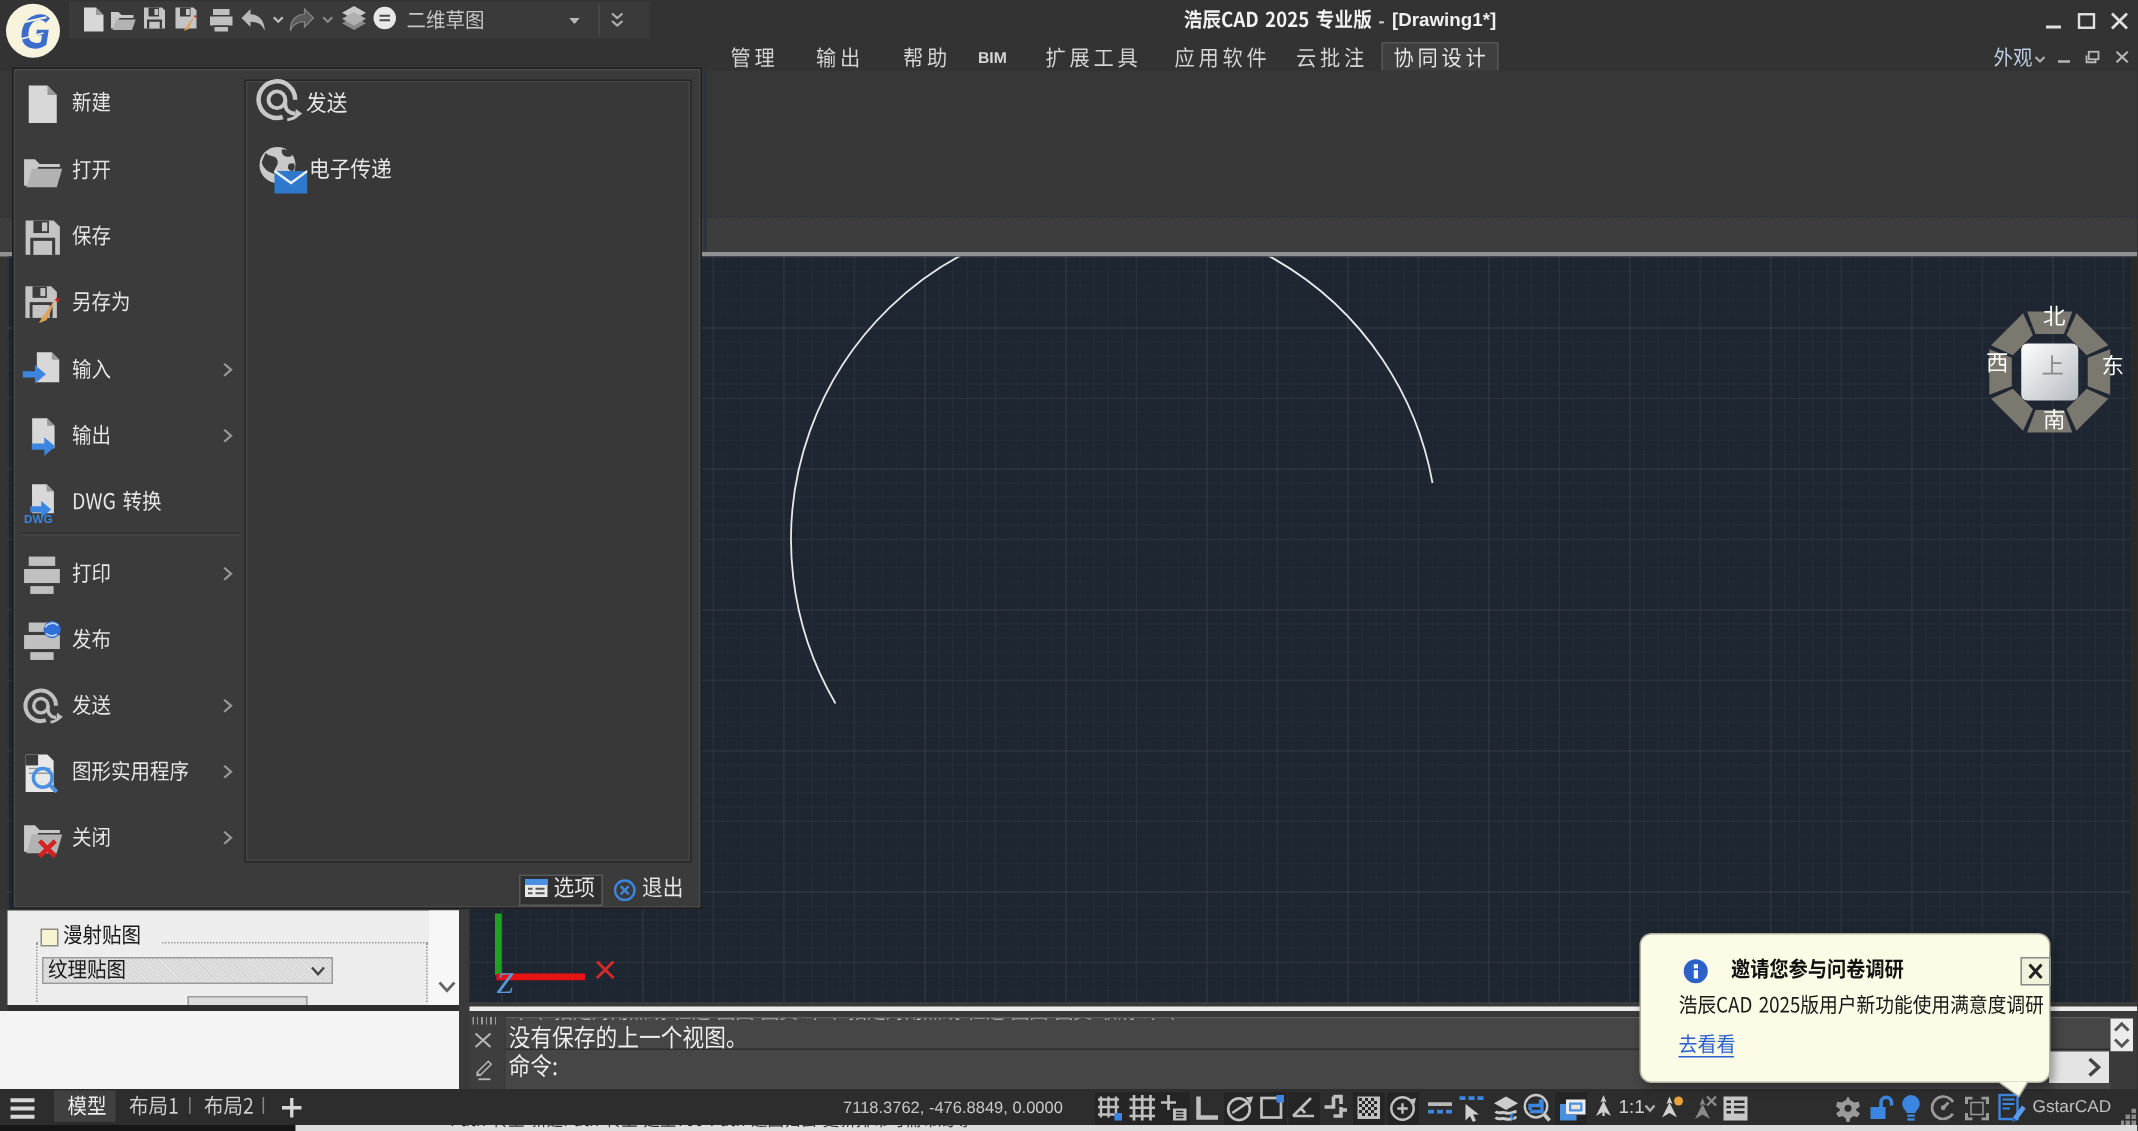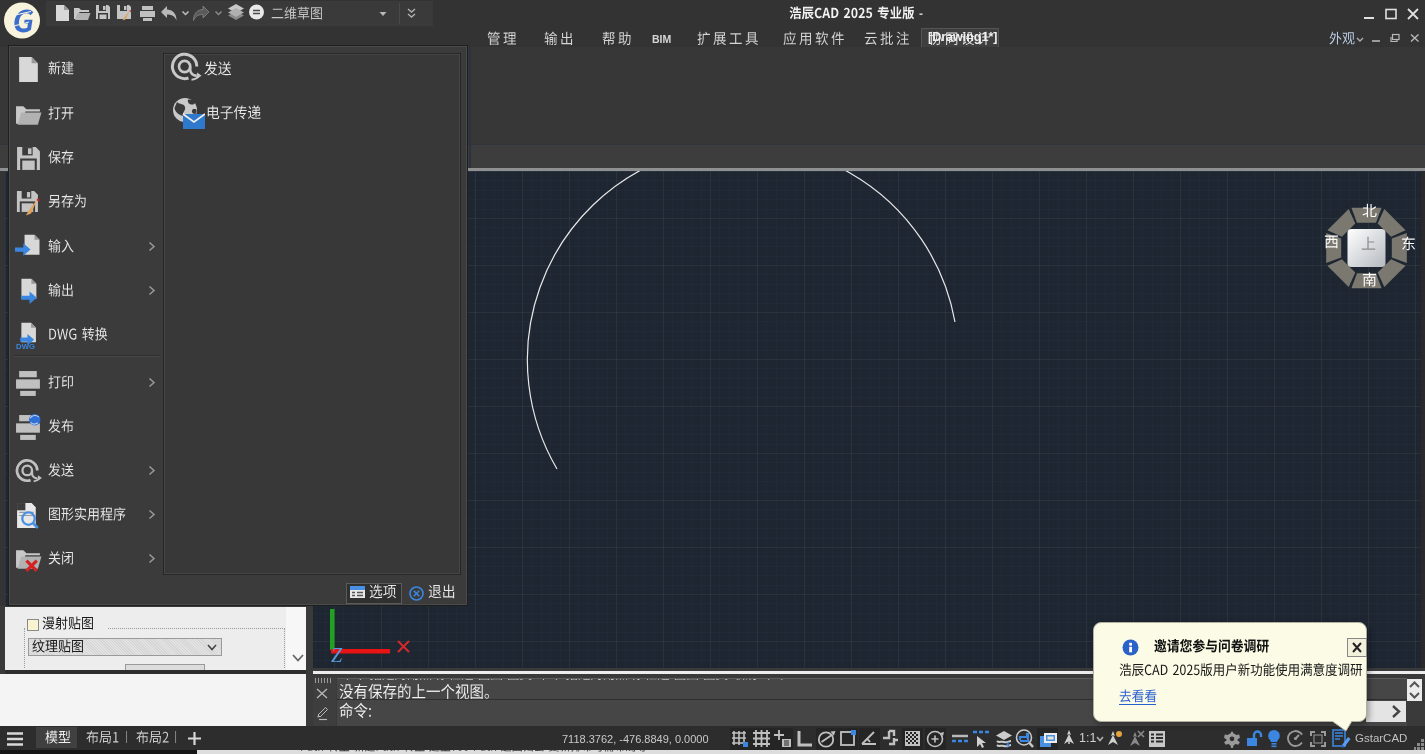--- a/index.html
+++ b/index.html
@@ -529,21 +529,21 @@
         <use href="#g79" x="4351"></use>
         <use href="#g80" x="4941"></use>
         <use href="#g79" x="5531"></use>
         <use href="#g81" x="6121"></use>
         <use href="#g82" x="7051"></use>
         <use href="#g83" x="8051"></use>
         <use href="#g84" x="9051"></use>
       </g>
     </svg>
     <div style="position:absolute;left:919px;top:8px;font:bold 12px 'Liberation Sans',sans-serif;color:#cccccc;white-space:pre;line-height:1.1;">-</div>
-    <div style="position:absolute;left:928px;top:7px;font:bold 12.5px 'Liberation Sans',sans-serif;color:#f0f0f0;white-space:pre;line-height:1.1;margin-top:24px;">[Drawing1*]</div>
+    <div style="position:absolute;left:928px;top:7px;font:bold 12.5px 'Liberation Sans',sans-serif;color:#f0f0f0;white-space:pre;line-height:1.1;">[Drawing1*]</div>
     <svg style="position:absolute;left:1362px;top:8px;" width="14" height="12" viewBox="0 0 14 12">
       <path d="M2 10 H12" stroke="#e0e0e0" stroke-width="2"></path>
     </svg>
     <svg style="position:absolute;left:1384px;top:8px;" width="14" height="12" viewBox="0 0 14 12">
       <rect x="2" y="1.5" width="10" height="9" fill="none" stroke="#e0e0e0" stroke-width="1.6"></rect>
     </svg>
     <svg style="position:absolute;left:1406px;top:8px;" width="14" height="12" viewBox="0 0 14 12">
       <path d="M2 1 L12 11 M12 1 L2 11" stroke="#e0e0e0" stroke-width="1.8"></path>
     </svg>
     <svg style="position:absolute;left:1329.0px;top:32.0px;overflow:visible" width="26.00" height="16.25" viewBox="0 0 2000.0 1250">

